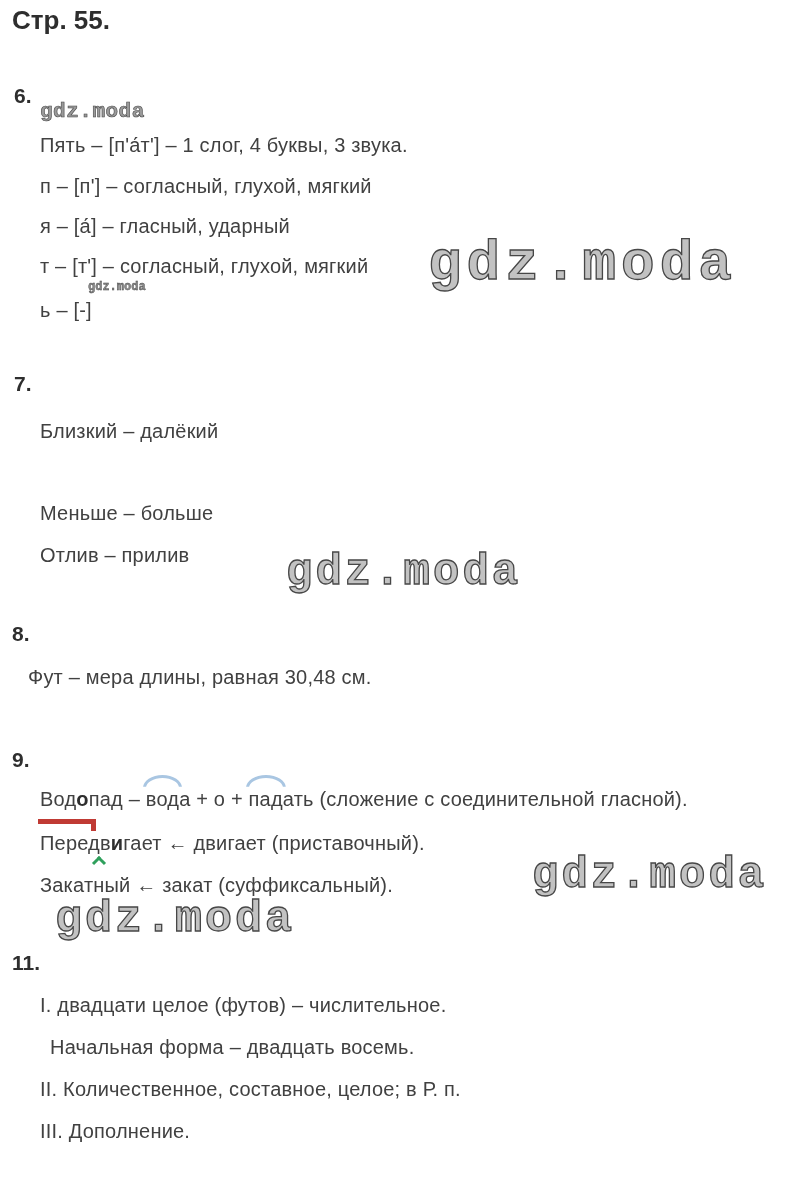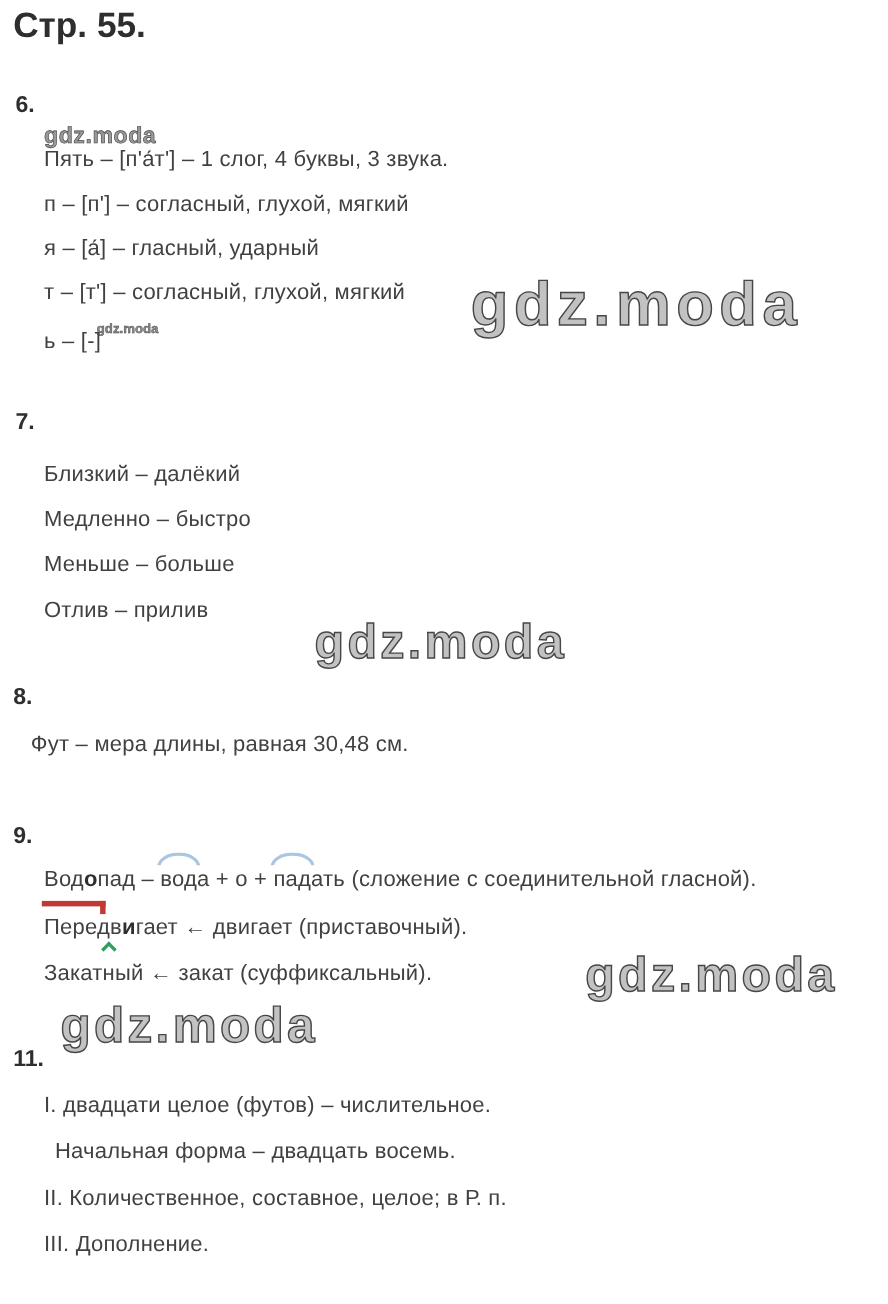--- a/index.html
+++ b/index.html
@@ -18,32 +18,31 @@
     letter-spacing:0.2px;
     color:var(--text,#414141);
     white-space:nowrap;
   }
   .heading{
     font-weight:bold;
     color:var(--heading,#2e2e2e);
     font-size:21px;
     line-height:1.1;
   }
-  .page-num{font-size:32px;}
+  .page-num{font-size:26px;}
   b{font-weight:bold;color:var(--heading,#333);}
   
   .wm{
-    font-family:Liberation Sans, sans-serif;
+    font-family:Liberation Mono, monospace;
     font-weight:bold;
     color:var(--watermark-fill,#c0c0c0);
     -webkit-text-stroke:1.3px var(--watermark-outline,#474747);
     letter-spacing:4px;
     line-height:1;
     white-space:nowrap;
-    margin-top:12px;
   }
   .wm-xl{font-size:56px;letter-spacing:5px;}
   .wm-lg{font-size:44px;letter-spacing:3px;}
   .wm-md{font-size:45px;letter-spacing:3px;}
   .wm-sm{font-size:21px;letter-spacing:0.5px;-webkit-text-stroke:0.6px var(--watermark-outline,#474747);color:#9a9a9a;}
   .wm-xs{font-size:12px;letter-spacing:0;-webkit-text-stroke:0.4px var(--watermark-outline,#474747);color:#8a8a8a;}
   
   .root-arc{position:relative;}
   .root-arc::before{
     content:"";position:absolute;left:-3px;top:-13px;
@@ -83,21 +82,20 @@
   <div class="abs line" style="top:215px;left:40px">я – [а́] – гласный, ударный</div>
   <div class="abs line" style="top:255px;left:40px">т – [т'] – согласный, глухой, мягкий</div>
 
   <div class="abs wm wm-xl" style="top:236px;left:428px">gdz.moda</div>
   <div class="abs wm wm-xs" style="top:281px;left:88px">gdz.moda</div>
 
   <div class="abs line" style="top:299px;left:40px">ь – [-]</div>
 
   <div class="abs heading" style="top:372px;left:14px">7.</div>
   <div class="abs line" style="top:420px;left:40px">Близкий – далёкий</div>
-  <div class="abs line" style="top:461px;left:40px">Медленно – быстро</div>
   <div class="abs line" style="top:502px;left:40px">Меньше – больше</div>
   <div class="abs line" style="top:544px;left:40px">Отлив – прилив</div>
 
   <div class="abs wm wm-lg" style="top:550px;left:286px">gdz.moda</div>
 
   <div class="abs heading" style="top:622px;left:12px">8.</div>
   <div class="abs line" style="top:666px;left:28px">Фут – мера длины, равная 30,48 см.</div>
 
   <div class="abs heading" style="top:748px;left:12px">9.</div>
 

